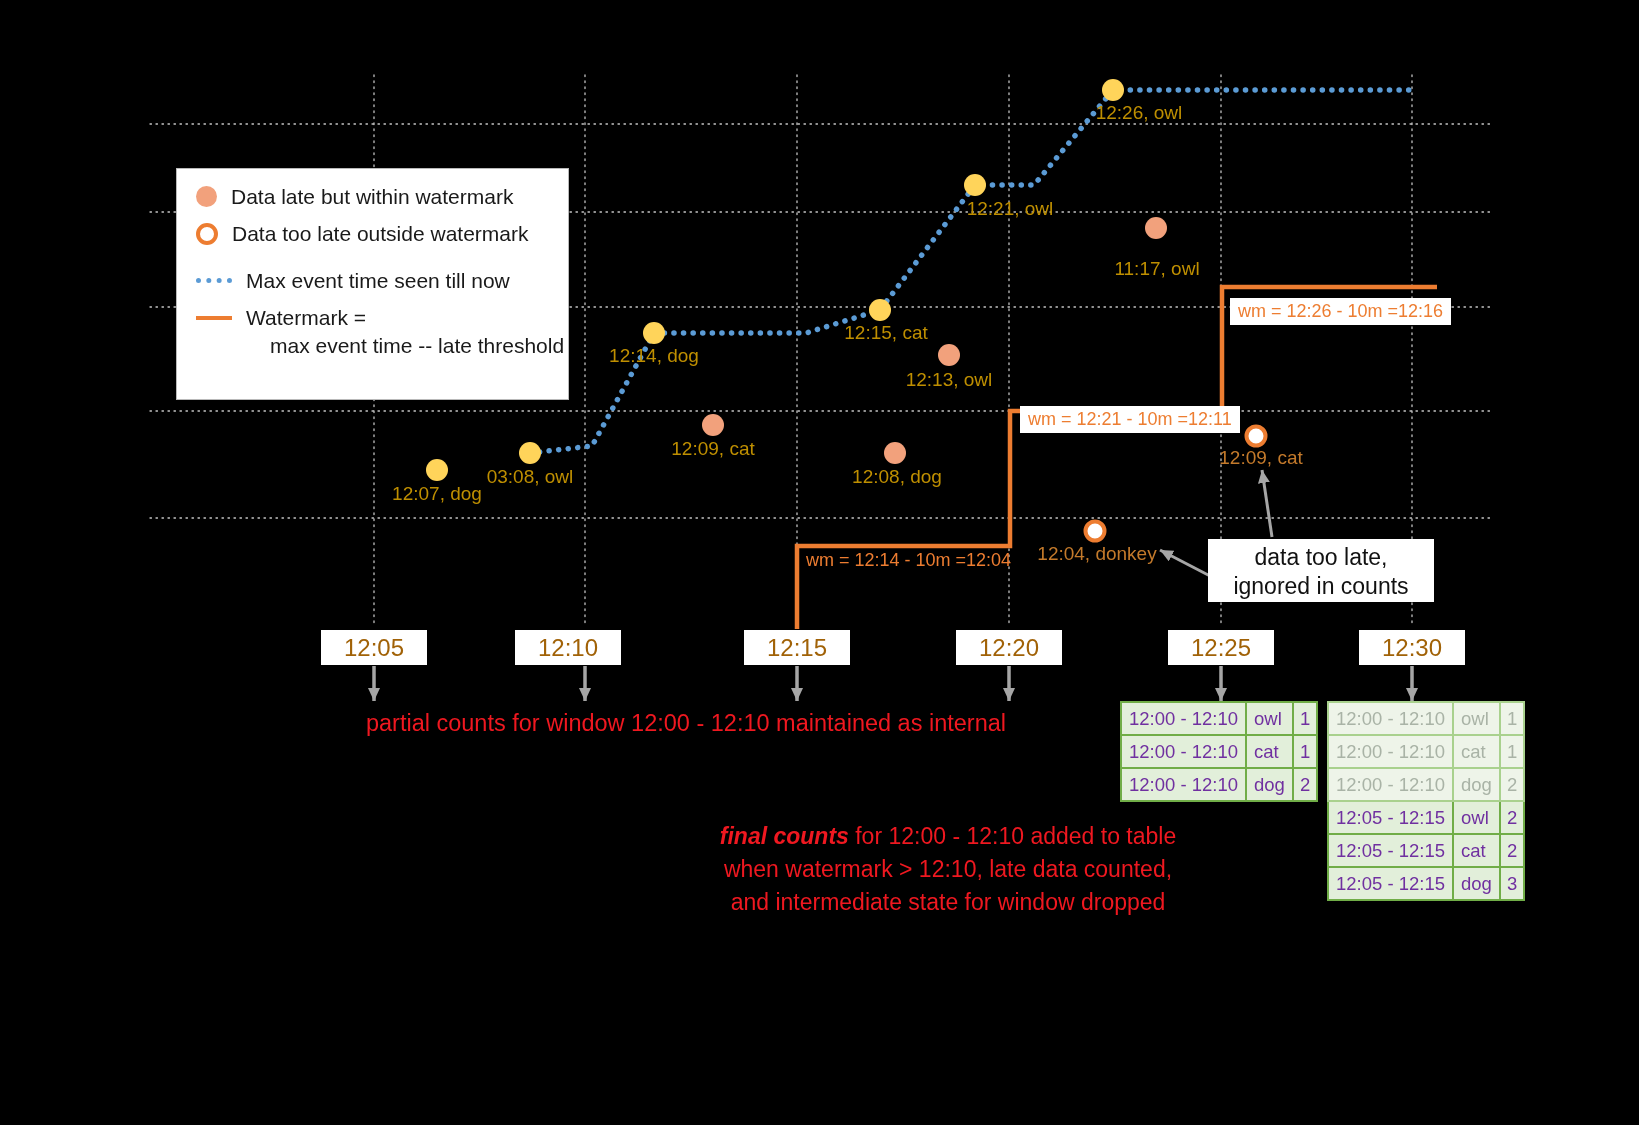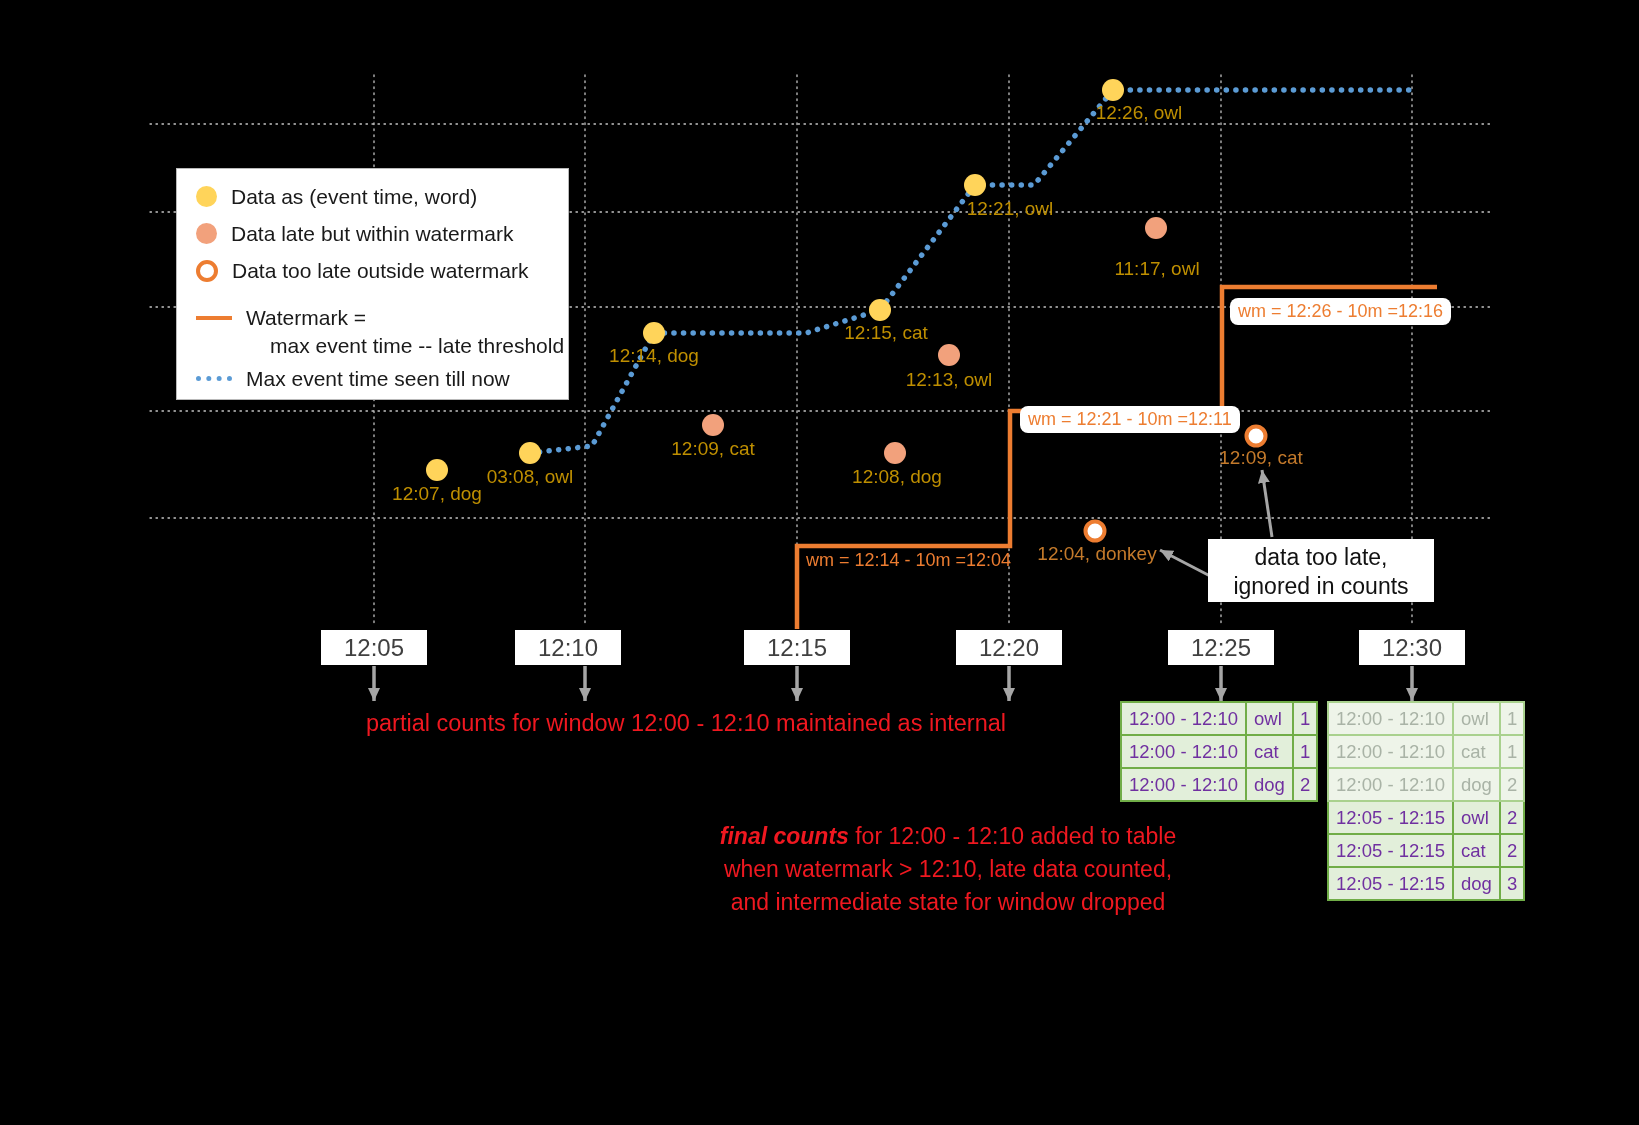--- a/index.html
+++ b/index.html
@@ -26,26 +26,26 @@
   .sw-hollow{width:14px;height:14px;background:#fff;border:4px solid #ed7d31;border-radius:50%;}
   .legend-gap{height:10px;}
   .sw-line-blue{width:36px;height:0;border-top:5px dotted #5b9bd5;}
   .sw-line-orange{width:36px;height:4px;background:#ed7d31;}
   .wm-row{align-items:flex-start;height:auto;padding-top:5px;}
   .wm-row .sw-line-orange{margin-top:12px;}
   .wm-text{line-height:28px;}
   .wm-text .indent{padding-left:24px;}
 
   
-  .tick{position:absolute;top:630px;width:106px;height:35px;background:#fff;color:#404040;
+  .tick{position:absolute;top:630px;width:106px;height:35px;background:#fff;color:#a16207;
         font-size:24px;line-height:35px;text-align:center;z-index:4;}
 
   
   .wm-label{position:absolute;color:#ed7d31;font-size:18px;white-space:nowrap;z-index:4;}
-  .wm-label.boxed{background:#fff;padding:3px 8px;border-radius:8px;}
+  .wm-label.boxed{background:#fff;padding:3px 8px;}
 
   
   .note{position:absolute;color:#ef1820;font-weight:500;text-align:center;z-index:4;}
   .note1{left:300px;top:706px;width:772px;font-size:23.5px;line-height:34px;}
   .note2{left:690px;top:820px;width:516px;font-size:23px;line-height:33px;}
   .note2 .em{font-style:italic;font-weight:700;}
 
   
   .callout{position:absolute;left:1208px;top:539px;width:226px;height:63px;background:#fff;color:#111;
            font-size:23px;line-height:29px;text-align:center;padding-top:4px;box-sizing:border-box;z-index:4;}
@@ -99,42 +99,38 @@
     </g>
 
     <g stroke="#a6a6a6" stroke-width="3">
       <line x1="1212" y1="577" x2="1160" y2="550" marker-end="url(#arr)"></line>
       <line x1="1272" y1="537" x2="1262" y2="470" marker-end="url(#arr)"></line>
     </g>
   </svg>
 
   <div class="legend">
     <div class="legend-row">
-      <span class="sw sw-dot sw-yellow"></span>
-      <span>Data as (event time, word)</span>
-    </div>
-    <div class="legend-row">
       <span class="sw sw-dot sw-salmon"></span>
       <span>Data late but within watermark</span>
     </div>
     <div class="legend-row">
       <span class="sw sw-hollow"></span>
       <span>Data too late outside watermark</span>
     </div>
     <div class="legend-gap"></div>
+    <div class="legend-row">
+      <span class="sw sw-line-blue"></span>
+      <span>Max event time seen till now</span>
+    </div>
     <div class="legend-row wm-row">
       <span class="sw sw-line-orange"></span>
       <span class="wm-text">
         <span>Watermark =</span><br>
         <span class="indent">max event time -- late threshold</span>
       </span>
-    </div>
-    <div class="legend-row">
-      <span class="sw sw-line-blue"></span>
-      <span>Max event time seen till now</span>
     </div>
   </div>
 
   <div class="pt on-time" style="left:437px;top:470px"></div>
   <div class="pt on-time" style="left:530px;top:453px"></div>
   <div class="pt on-time" style="left:654px;top:333px"></div>
   <div class="pt late-ok" style="left:713px;top:425px"></div>
   <div class="pt on-time" style="left:880px;top:310px"></div>
   <div class="pt late-ok" style="left:949px;top:355px"></div>
   <div class="pt late-ok" style="left:895px;top:453px"></div>

